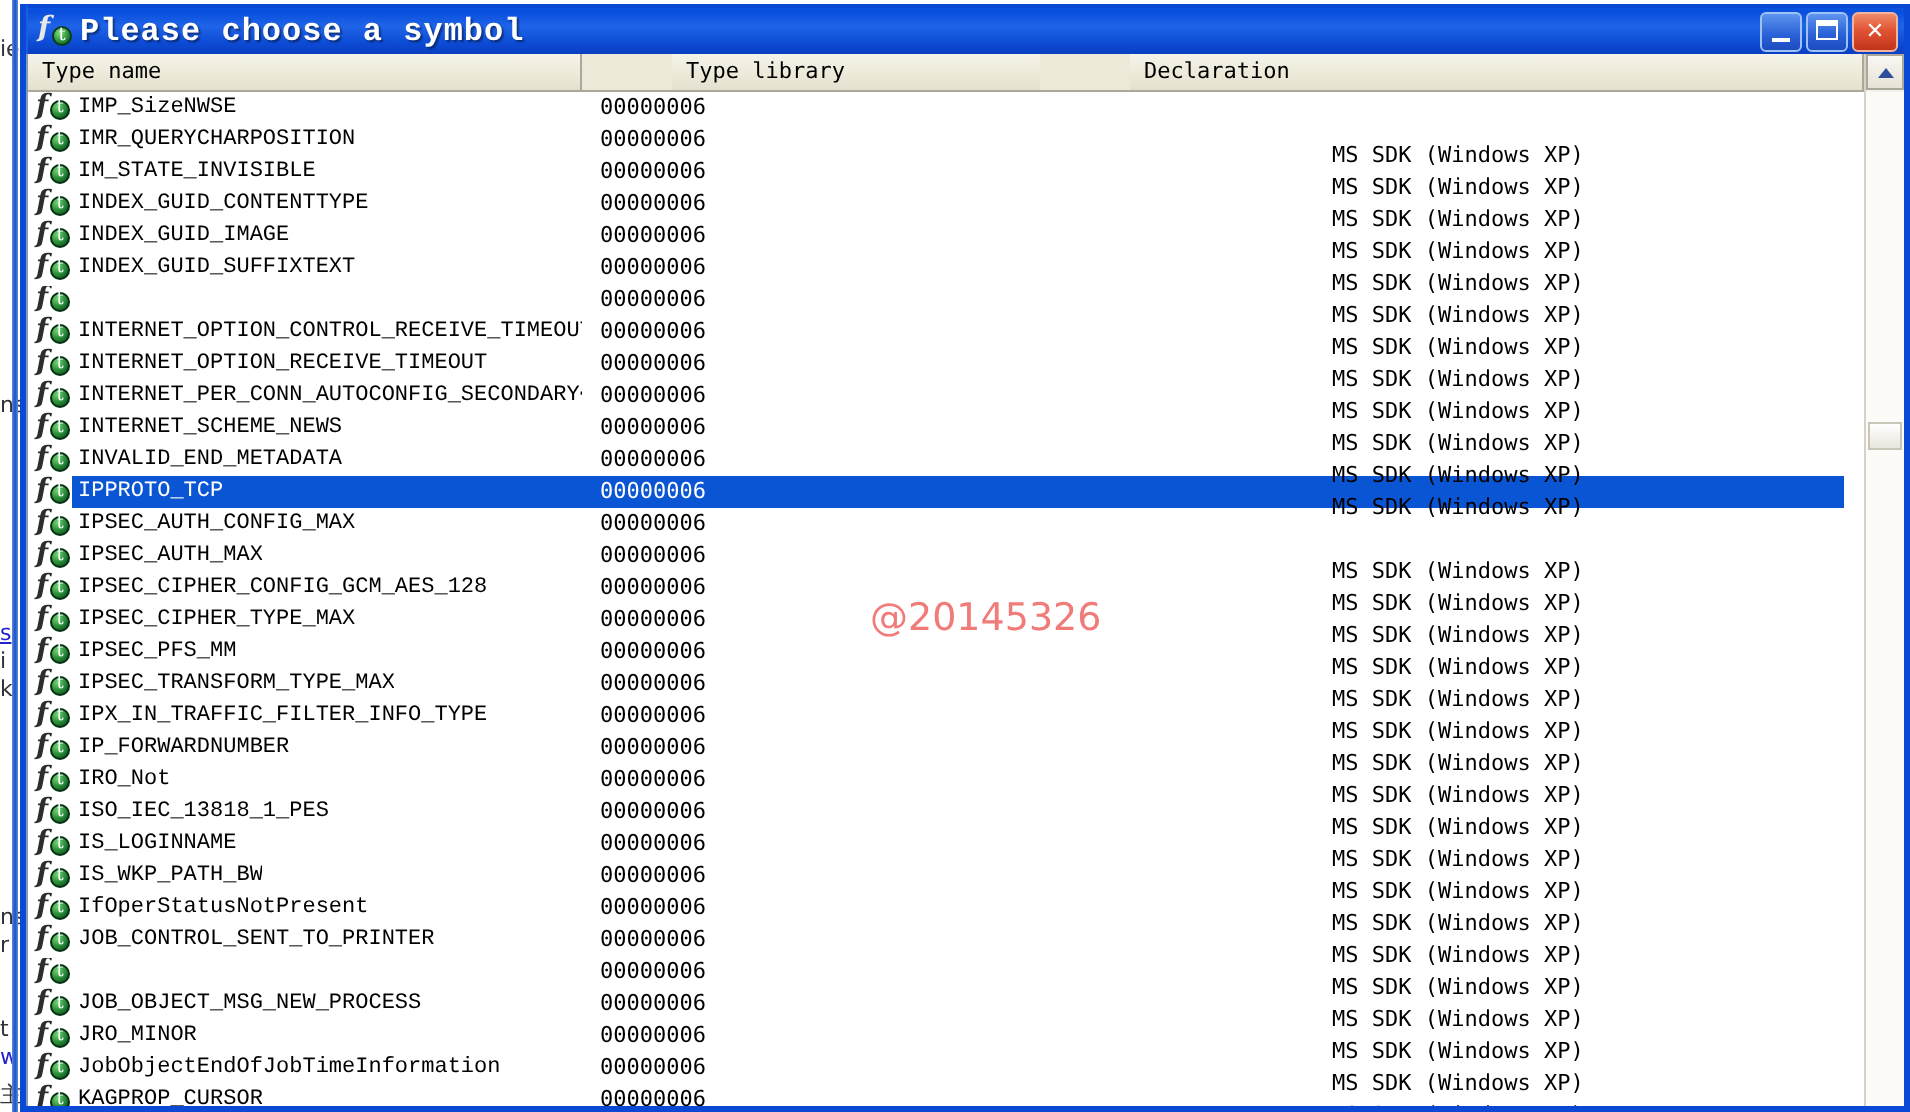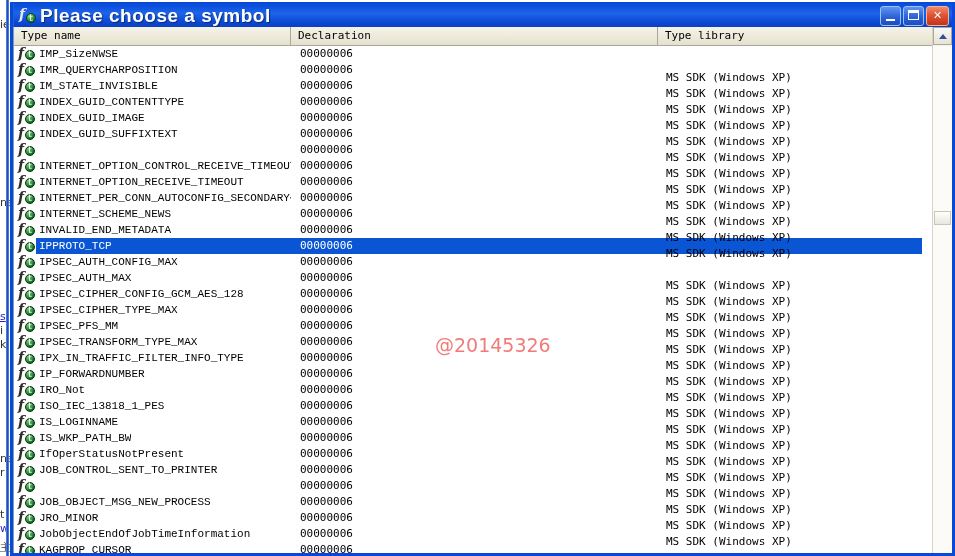--- a/index.html
+++ b/index.html
@@ -109,22 +109,22 @@
     position: absolute;
     left: 0; right: 0; top: -2px;
     text-align: center;
     font-family: "DejaVu Serif", serif;
     font-size: 9px;
     color: #ffffff;
     line-height: 12px;
   }
   #titlebar-text {
     color: #ffffff;
-    font-family: Liberation Sans, sans-serif;
-    font-size: 19px;
+    font-family: Liberation Mono, monospace;
+    font-size: 16px;
     font-weight: bold;
     letter-spacing: 0.5px;
     text-shadow: 1px 1px 1px rgba(0,0,0,0.45);
     white-space: nowrap;
   }
   #titlebar-buttons {
     position: absolute;
     right: 3px;
     top: 2px;
     display: flex;
@@ -185,20 +185,21 @@
     background: #ffffff;
   }
 
   
   #header-row {
     display: flex;
     height: 19px;
     background: #ece9d8;
     border-bottom: 1px solid #aca899;
     box-sizing: border-box;
+    gap: 45px;
   }
   .hcell {
     position: relative;
     background: linear-gradient(to bottom, #f5f3e9, #ece9d8 60%, #e3e0cf);
     border-right: 1px solid #aca899;
     box-sizing: border-box;
     font-family: "DejaVu Sans Mono", monospace;
     font-size: 11px;
     color: #000000;
     line-height: 18px;
@@ -401,22 +402,22 @@
       </div>
     </div>
   </div>
 
   <div id="listarea">
 
     <div id="list-inner">
 
       <div id="header-row">
         <div class="hcell c1">Type name</div>
+        <div class="hcell c3">Type library</div>
         <div class="hcell c2">Declaration</div>
-        <div class="hcell c3">Type library</div>
       </div>
 
       <div class="sel-band" style="top: 211px; background: rgb(10, 85, 212);"></div>
         <div id="rows">
           <div class="row">
             <div class="cell c1">
               <span class="fx-icon">
                 <span class="f">f</span>
                 <span class="g"></span>
               </span>
@@ -761,21 +762,21 @@
               </span>
               <span class="name-text">KAGPROP_CURSOR</span>
             </div>
             <div class="cell c2">00000006</div>
             <div class="cell c3">MS SDK (Windows XP)</div>
           </div>
         </div>
 
     </div>
 
-    <div id="watermark" style="color: rgb(240, 112, 110); margin-top: 36px;">@20145326</div>
+    <div id="watermark" style="color: rgb(240, 112, 110);">@20145326</div>
 
     <div id="vscroll">
       <div id="vscroll-up">
         <span class="arr"></span>
       </div>
       <div id="vscroll-track">
         <div id="vscroll-thumb" style="top: 165px;"></div>
       </div>
     </div>
 

